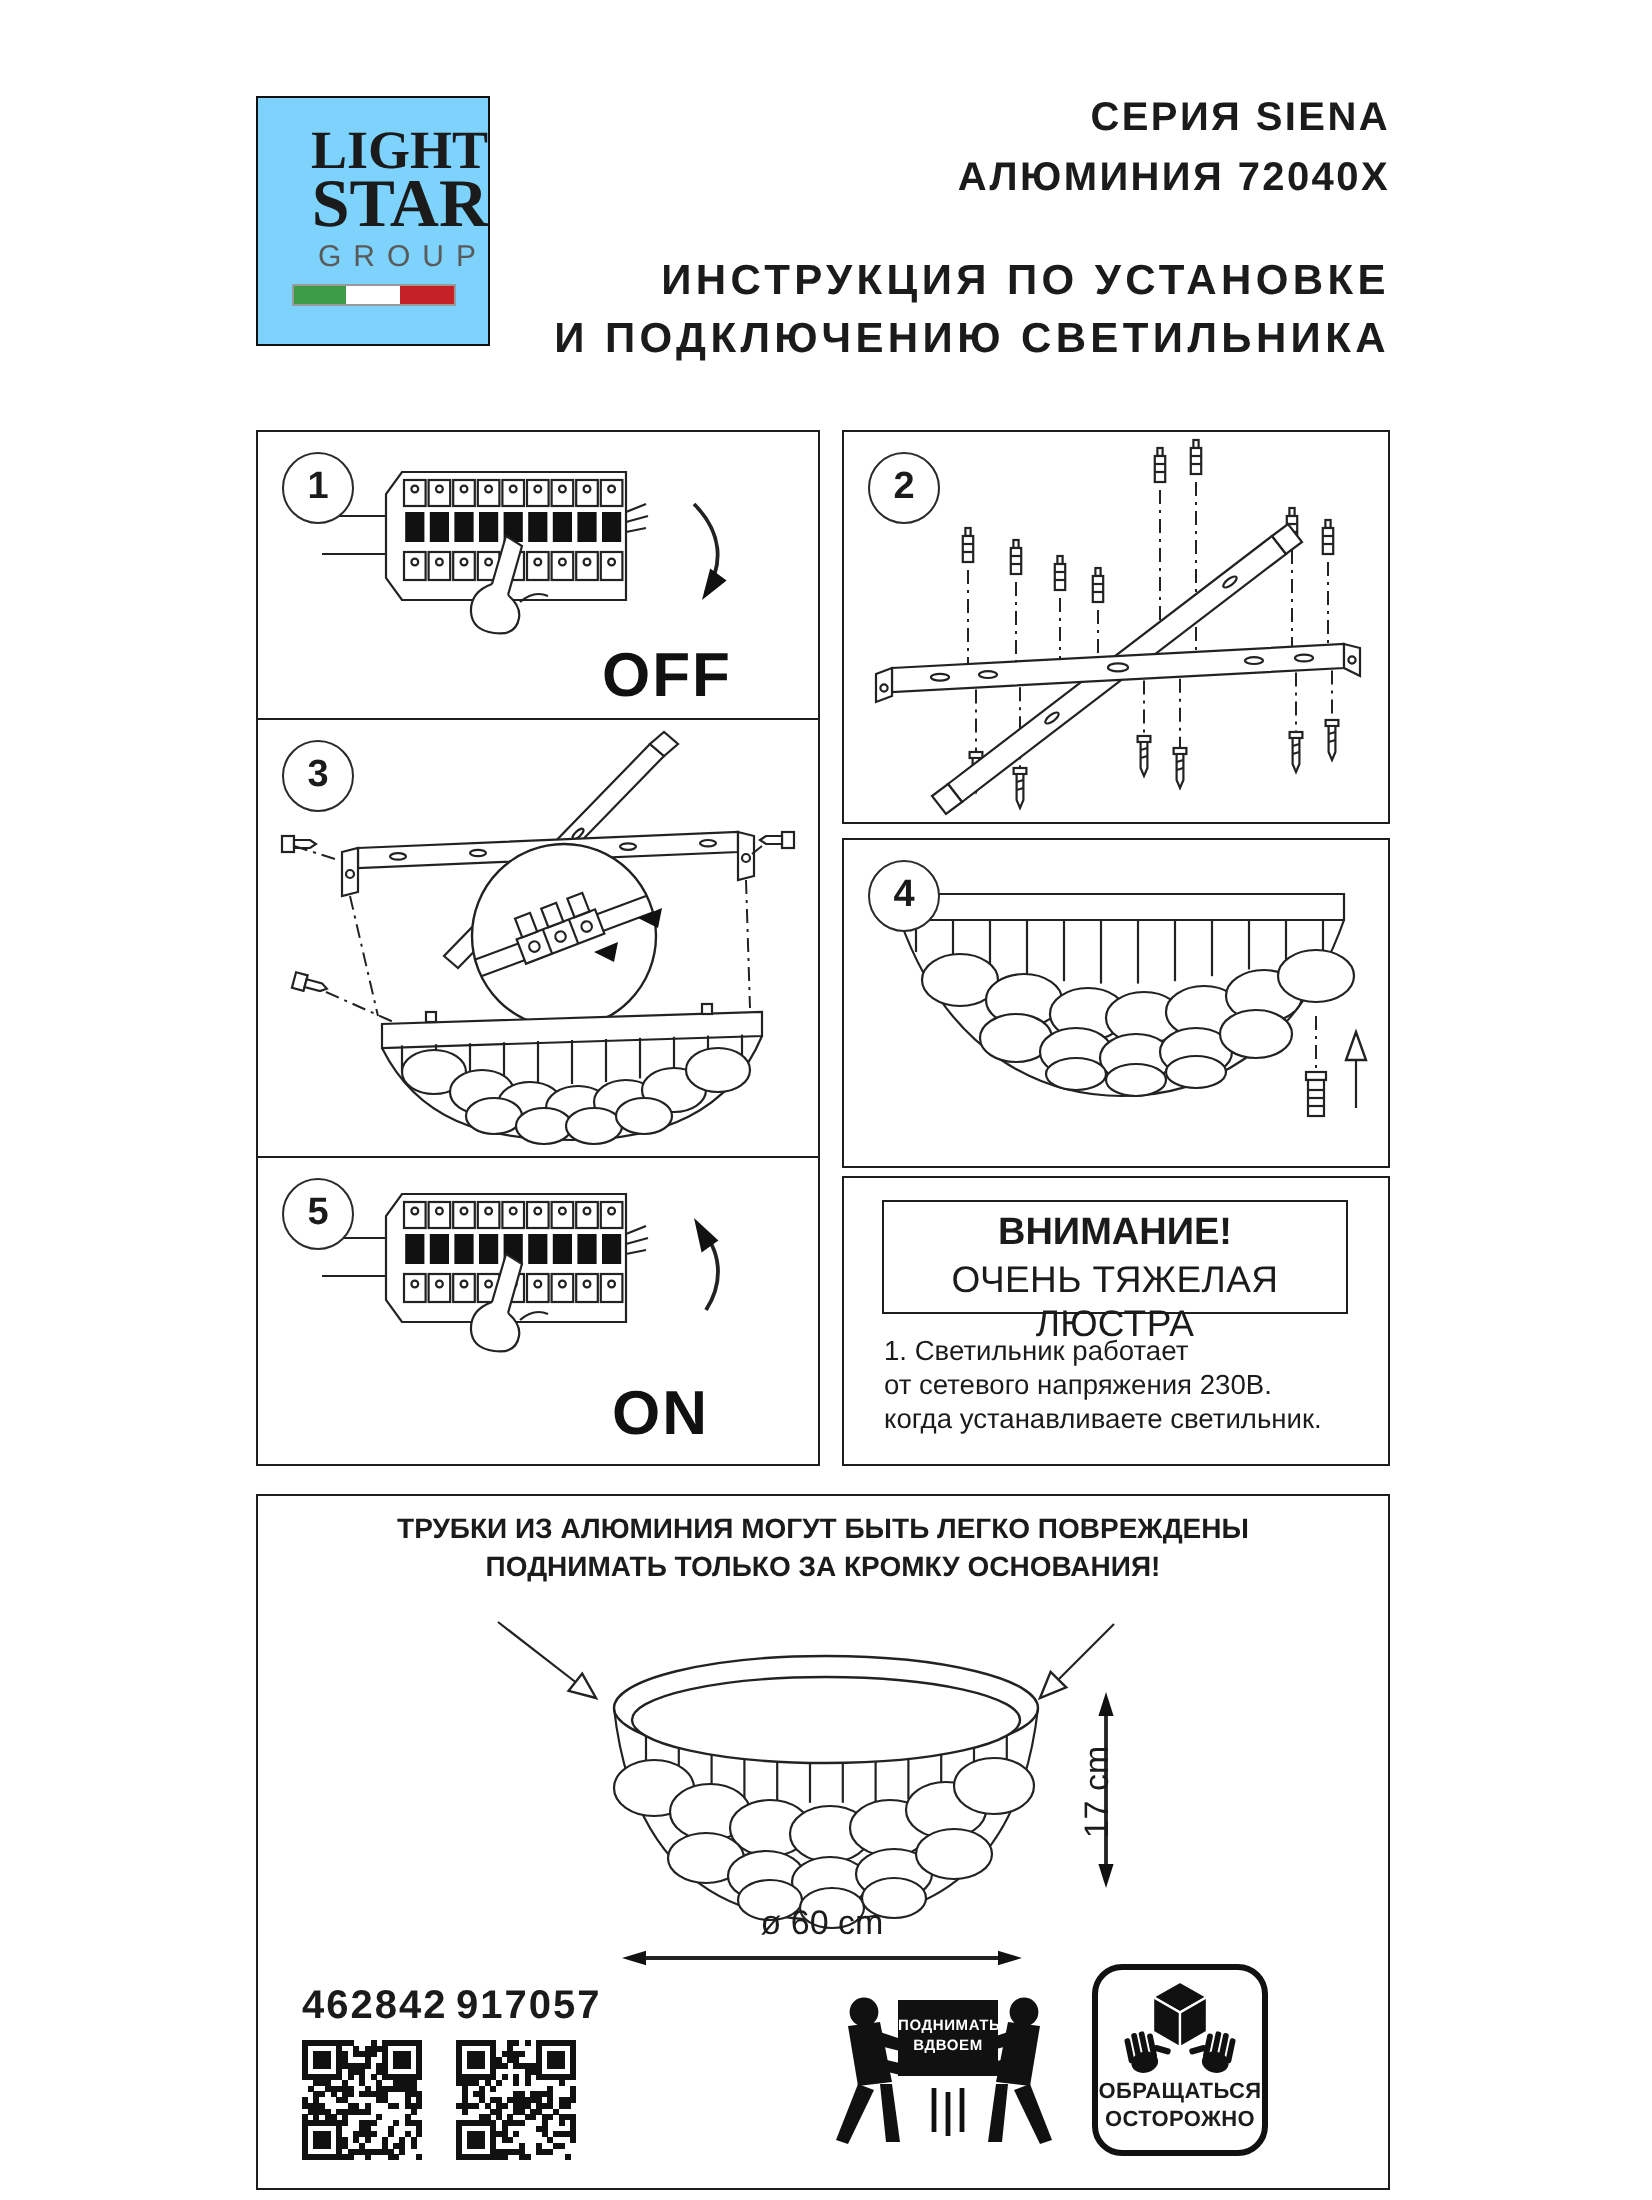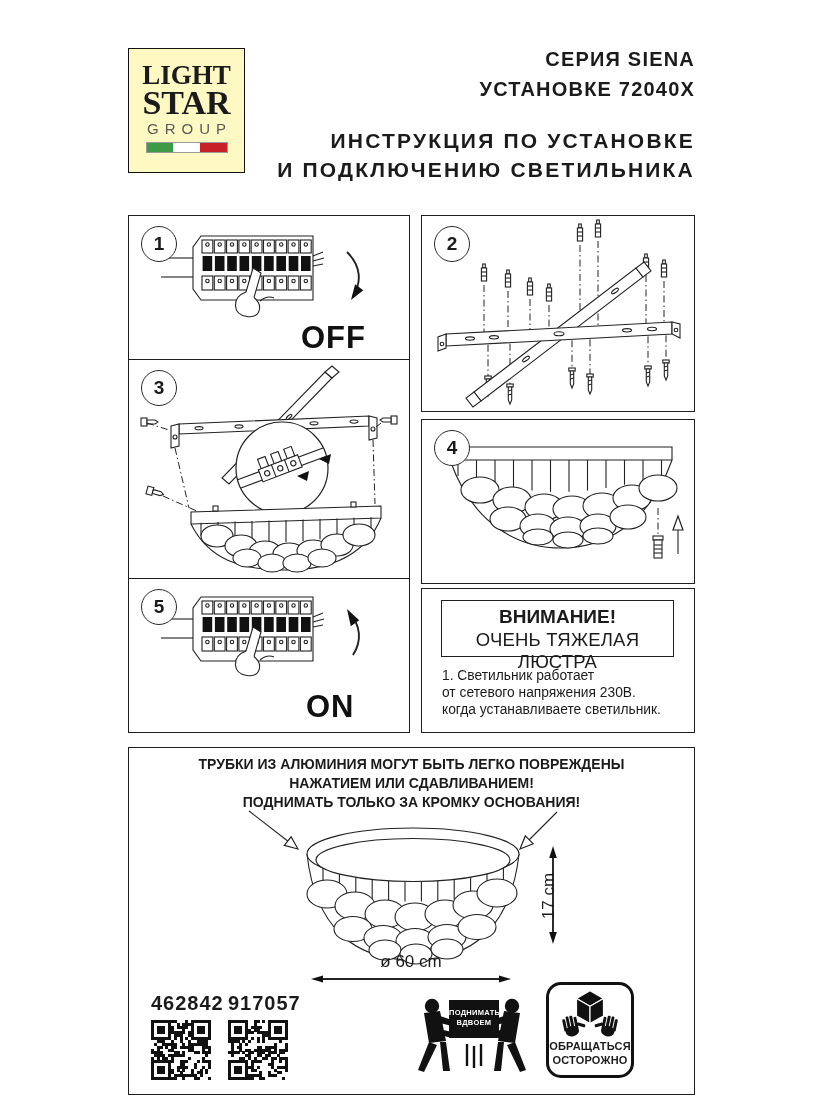--- a/index.html
+++ b/index.html
@@ -1,20 +1,20 @@
 <!DOCTYPE html>
 <html><head>
 <meta charset="utf-8">
 <style>
   html,body{margin:0;padding:0;background:#fff;}
   .page{position:relative;width:826px;height:1100px;background:#fff;overflow:hidden;
         font-family:"Liberation Sans",sans-serif;color:#1b1b1b;}
   
   .logo{position:absolute;left:128px;top:48px;width:117px;height:125px;
-        border:1.6px solid #111;box-sizing:border-box;text-align:center;background:#fef9c3;}
+        border:1.6px solid #111;box-sizing:border-box;text-align:right;background:#7dd3fc;}
   .logo-light{font-family:"Liberation Serif",serif;font-weight:700;font-size:27px;line-height:27px;margin-top:13px;letter-spacing:0;}
   .logo-star{font-family:"Liberation Serif",serif;font-weight:700;font-size:34px;line-height:32px;margin-top:-2px;}
   .logo-group{font-size:15px;letter-spacing:6px;color:#5a5a5a;margin-top:1px;margin-left:6px;}
   .logo-flag{width:80px;height:9px;margin:5px auto 0;border:1px solid #9a9a9a;display:flex;box-sizing:content-box;}
   .logo-flag span{flex:1;}
   .title-series{position:absolute;right:131px;top:44px;text-align:right;
         font-size:20px;font-weight:700;line-height:30px;letter-spacing:1.2px;}
   .title-instruction{position:absolute;right:131px;top:126px;text-align:right;
         font-size:21px;font-weight:700;line-height:29px;letter-spacing:2.2px;}
   
@@ -74,21 +74,21 @@
     <div class="logo-group">GROUP</div>
     <div class="logo-flag">
       <span id="flag-g" style="background: rgb(61, 155, 72);"></span>
       <span style="background:#fff"></span>
       <span id="flag-r" style="background: rgb(197, 33, 39);"></span>
     </div>
   </div>
 
   <div class="title-series">
     <div>СЕРИЯ SIENA</div>
-    <div>УСТАНОВКЕ 72040X</div>
+    <div>АЛЮМИНИЯ 72040X</div>
   </div>
 
   <div class="title-instruction">
     <div>ИНСТРУКЦИЯ ПО УСТАНОВКЕ</div>
     <div>И ПОДКЛЮЧЕНИЮ СВЕТИЛЬНИКА</div>
   </div>
 
   <div class="panel" id="p1">
     <div class="stepnum">1</div>
     <svg class="art-svg" width="279" height="143" viewBox="0 0 279 143">
@@ -461,21 +461,20 @@
     <div class="warn-notes">
       <div>1. Светильник работает</div>
       <div>от сетевого напряжения 230В.</div>
       <div>когда устанавливаете светильник.</div>
     </div>
   </div>
 
   <div class="panel" id="bottom">
     <div class="bwarn">
       <div>ТРУБКИ ИЗ АЛЮМИНИЯ МОГУТ БЫТЬ ЛЕГКО ПОВРЕЖДЕНЫ</div>
-      <div>НАЖАТИЕМ ИЛИ СДАВЛИВАНИЕМ!</div>
       <div>ПОДНИМАТЬ ТОЛЬКО ЗА КРОМКУ ОСНОВАНИЯ!</div>
     </div>
 
     <svg class="art-svg" width="564" height="345" viewBox="0 0 564 345">
       <path class="ln" d="M178,106 C186,178 224,212 284,212 C344,212 382,178 390,106"></path>
       <ellipse class="wht" cx="284" cy="106" rx="106" ry="26"></ellipse>
       <ellipse class="wht" cx="284" cy="112" rx="97" ry="21.5"></ellipse>
       <g id="bfac">
           <line class="ln" x1="194.0" y1="120.0" x2="194.0" y2="140.0"></line>
           <line class="ln" x1="210.4" y1="126.0" x2="210.4" y2="146.0"></line>

